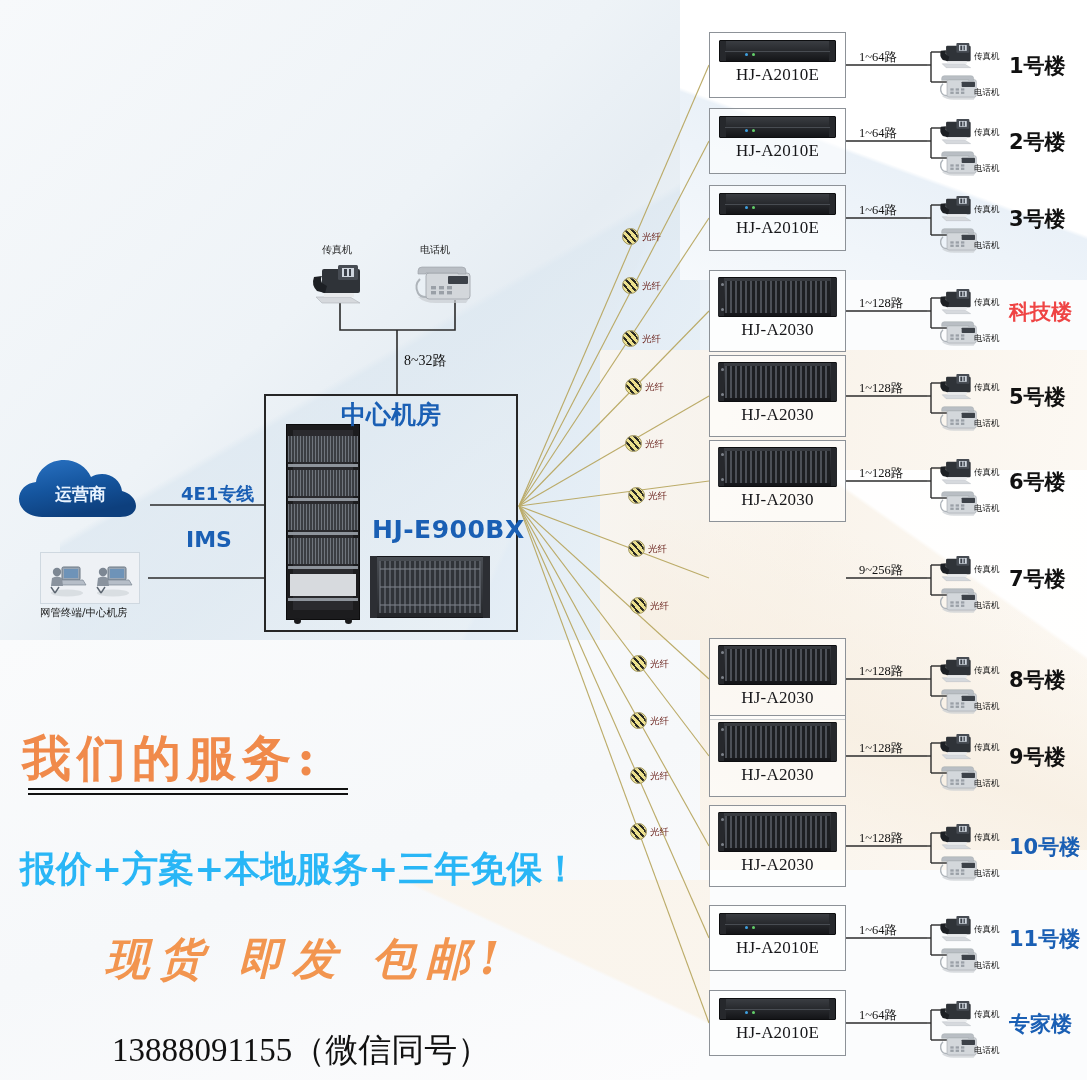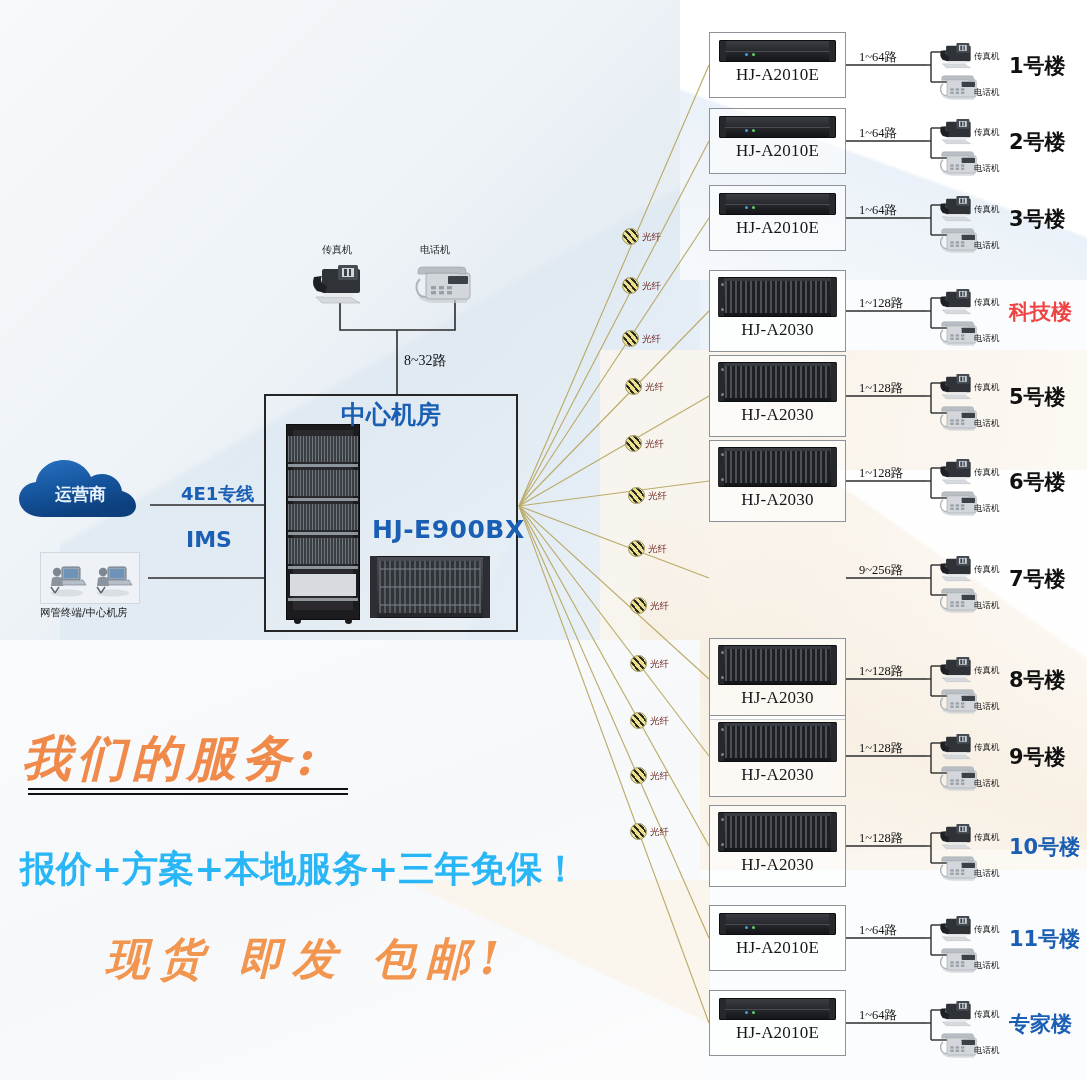--- a/index.html
+++ b/index.html
@@ -126,21 +126,21 @@
   .fiber{position:absolute;z-index:6;}
   .fiber .dot{position:absolute;left:0;top:0;width:17px;height:17px;border-radius:50%;
      background:
        repeating-linear-gradient(48deg,#2a2a22 0 2px,#ece08c 2px 5px);
      border:1px solid #9d9257;box-shadow:0 0 0 .5px rgba(255,255,255,.35) inset;}
   .fiber .ftxt{position:absolute;left:20px;top:3px;font-size:9.5px;color:#6f2a24;
      white-space:nowrap;font-family:"DejaVu Sans","Liberation Sans",sans-serif;}
 
   
   #promo1{position:absolute;left:22px;top:726px;z-index:6;
-     font-size:49px;color:#f08a4b;font-weight:bold;font-style:italic;letter-spacing:6px;
+     font-size:49px;color:#f08a4b;font-weight:bold;letter-spacing:6px;
      font-family:"DejaVu Serif","Liberation Serif",serif;white-space:nowrap;}
   #promoRule{position:absolute;left:28px;top:788px;width:320px;z-index:6;}
   #promoRule i{display:block;height:2px;background:#111;}
   #promoRule i+i{margin-top:3px;}
   #promo2{position:absolute;left:20px;top:845px;z-index:6;
      font-size:36px;color:#29b6f6;font-weight:bold;white-space:nowrap;letter-spacing:0px;
      font-family:"DejaVu Sans","Liberation Sans",sans-serif;}
   #promo3{position:absolute;left:105px;top:930px;z-index:6;
      font-size:44px;color:#f2954f;font-weight:bold;font-style:italic;letter-spacing:10px;
      font-family:"DejaVu Serif","Liberation Serif",serif;white-space:nowrap;}
@@ -900,14 +900,15 @@
       </div>
     </div>
 
   <div id="promo1">我们的服务:</div>
   <div id="promoRule">
       <i></i>
       <i></i>
     </div>
   <div id="promo3">现货 即发 包邮!</div>
   <div id="promo2">报价+方案+本地服务+三年免保！</div>
+  <div id="phone">13888091155（微信同号）</div>
 
 </div>
 
 </body></html>

